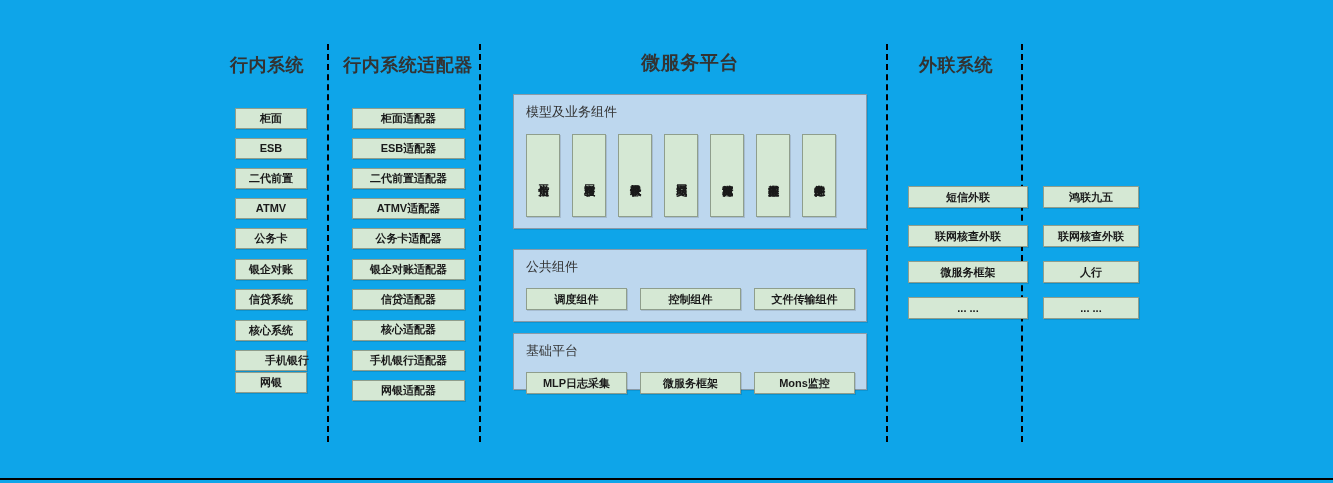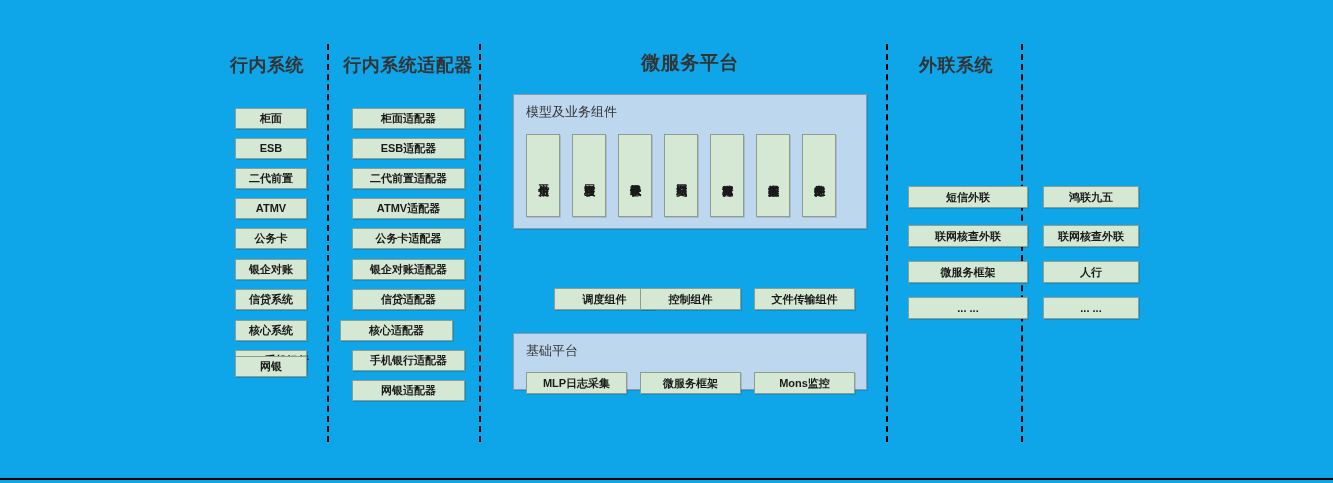--- a/index.html
+++ b/index.html
@@ -151,32 +151,32 @@
 
   <div class="node sysbox" style="left:235px; top:108px;">柜面</div>
   <div class="node sysbox" style="left:235px; top:138px;">ESB</div>
   <div class="node sysbox" style="left:235px; top:168px;">二代前置</div>
   <div class="node sysbox" style="left:235px; top:198px;">ATMV</div>
   <div class="node sysbox" style="left:235px; top:228px;">公务卡</div>
   <div class="node sysbox" style="left:235px; top:259px;">银企对账</div>
   <div class="node sysbox" style="left:235px; top:289px;">信贷系统</div>
   <div class="node sysbox" style="left:235px; top:320px;">核心系统</div>
   <div class="node sysbox" style="left:235px; top:350px;padding-left:32px;">手机银行</div>
-  <div class="node sysbox" style="left:235px; top:356px;">网银</div>
+  <div class="node sysbox" style="left:235px; top:372px;">网银</div>
 
   <div class="col-title" style="left:337px; top:54px; width:142px;">行内系统适配器</div>
 
   <div class="node adpbox" style="left:352px; top:108px;">柜面适配器</div>
   <div class="node adpbox" style="left:352px; top:138px;">ESB适配器</div>
   <div class="node adpbox" style="left:352px; top:168px;">二代前置适配器</div>
   <div class="node adpbox" style="left:352px; top:198px;">ATMV适配器</div>
   <div class="node adpbox" style="left:352px; top:228px;">公务卡适配器</div>
   <div class="node adpbox" style="left:352px; top:259px;">银企对账适配器</div>
   <div class="node adpbox" style="left:352px; top:289px;">信贷适配器</div>
-  <div class="node adpbox" style="left:340px; top:320px;">核心适配器</div>
+  <div class="node adpbox" style="left:352px; top:320px;font-family:Liberation Mono, monospace;">核心适配器</div>
   <div class="node adpbox" style="left:352px; top:350px;">手机银行适配器</div>
   <div class="node adpbox" style="left:352px; top:380px;">网银适配器</div>
 
   <div class="col-title big" style="left:505px; top:52px; width:370px;">微服务平台</div>
 
   <div class="panel" style="left:513px; top:94px; width:354px; height:135px;">
     <div class="panel-label">模型及业务组件</div>
   </div>
   <div class="vnode" style="left:526px; top:134px;">
       <span>短信平台</span>
@@ -193,21 +193,24 @@
   <div class="vnode" style="left:710px; top:134px;">
       <span>城商行清算</span>
     </div>
   <div class="vnode" style="left:756px; top:134px;">
       <span>中间业务模型</span>
     </div>
   <div class="vnode" style="left:802px; top:134px;">
       <span>中间业务组件</span>
     </div>
 
-  <div class="hnode" style="left:526px; top:288px;margin-left:28px;">调度组件</div>
+  <div class="panel" style="left:513px; top:249px; width:354px; height:73px;">
+    <div class="panel-label">公共组件</div>
+  </div>
+  <div class="hnode" style="left:526px; top:288px;">调度组件</div>
   <div class="hnode" style="left:640px; top:288px;">控制组件</div>
   <div class="hnode" style="left:754px; top:288px;">文件传输组件</div>
 
   <div class="panel" style="left:513px; top:333px; width:354px; height:57px;">
     <div class="panel-label">基础平台</div>
   </div>
   <div class="hnode" style="left:526px; top:372px;">MLP日志采集</div>
   <div class="hnode" style="left:640px; top:372px;font-family:Liberation Serif, serif;">微服务框架</div>
   <div class="hnode" style="left:754px; top:372px;">Mons监控</div>
 

